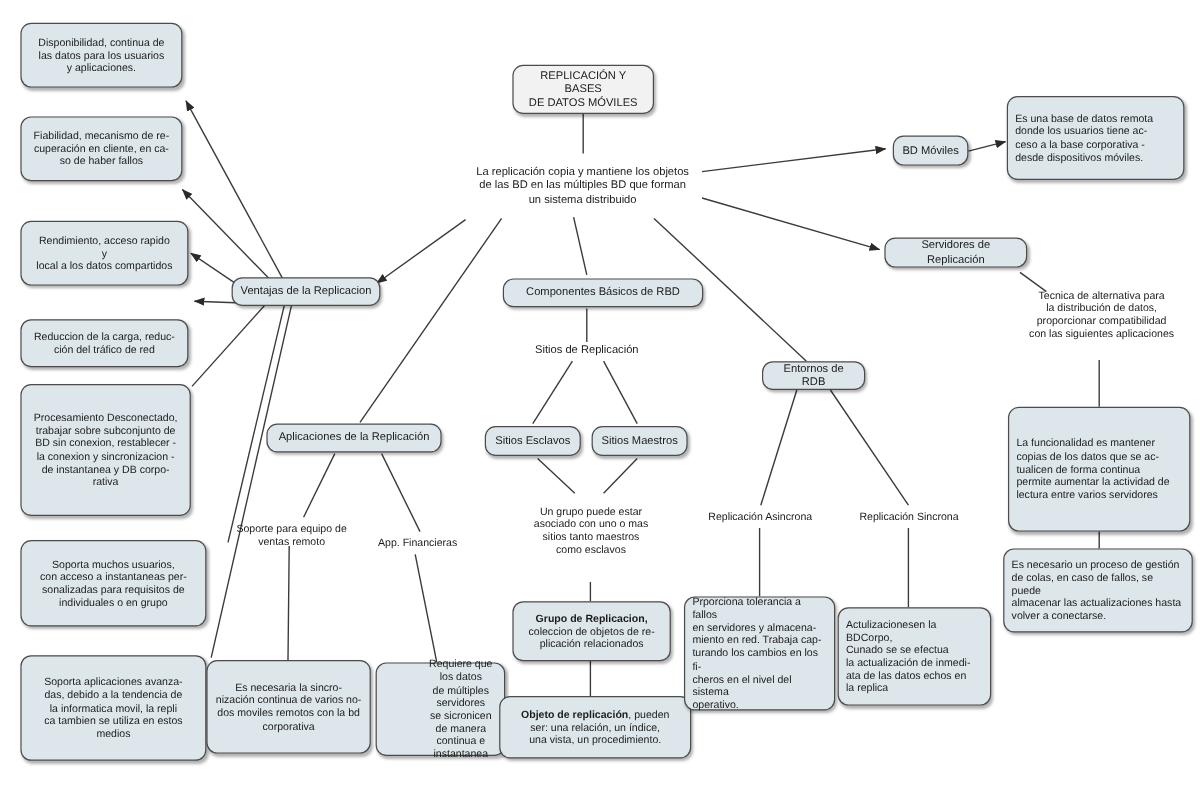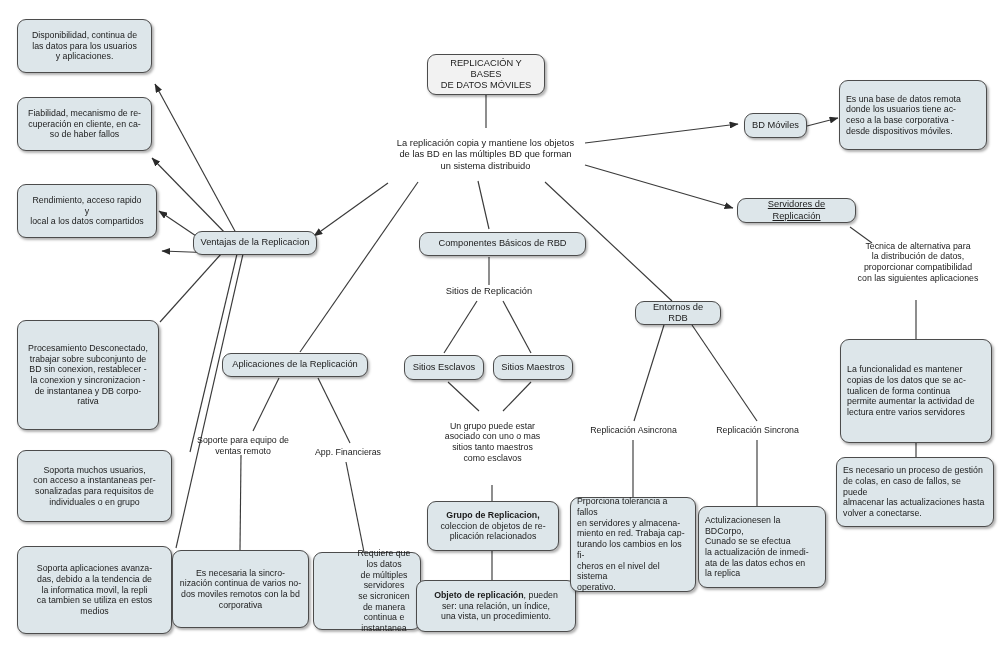--- a/index.html
+++ b/index.html
@@ -147,20 +147,24 @@
 cuperación en cliente, en ca-
 so de haber fallos</span>
   </div>
 
   <div class="node boxed fs-85" style="left:17px; top:184px; width:140px; height:54px;">
     <span class="txt">Rendimiento, acceso rapido
 y
 local a los datos compartidos</span>
   </div>
 
+  <div class="node boxed fs-85" style="left:17px; top:266px; width:140px; height:40px;">
+    <span class="txt">Reduccion de la carga, reduc-
+ción del tráfico de red</span>
+  </div>
 
   <div class="node boxed fs-85" style="left:17px; top:320px; width:142px; height:110px;">
     <span class="txt">Procesamiento Desconectado,
 trabajar sobre subconjunto de
 BD sin conexion, restablecer -
 la conexion y sincronizacion -
 de instantanea y DB corpo-
 rativa</span>
   </div>
 
@@ -274,21 +278,21 @@
     <span class="txt">BD Móviles</span>
   </div>
 
   <div class="node boxed fs-85 align-left" style="left:839px; top:80px; width:148px; height:70px; justify-content:flex-start;">
     <span class="txt">Es una base de datos remota
 donde los usuarios tiene ac-
 ceso a la base corporativa -
 desde dispositivos móviles.</span>
   </div>
 
-  <div class="node boxed fs-9" style="left:737px; top:198px; width:119px; height:25px;text-decoration:underline;">
+  <div class="node boxed fs-9" style="left:737px; top:198px; width:119px; height:25px;">
     <span class="txt">Servidores de Replicación</span>
   </div>
 
   <div class="node plain fs-85" style="left:847px; top:233px; width:142px; height:58px;">
     <span class="txt">Tecnica de alternativa para
 la distribución de datos,
 proporcionar compatibilidad
 con las siguientes aplicaciones</span>
   </div>
 

